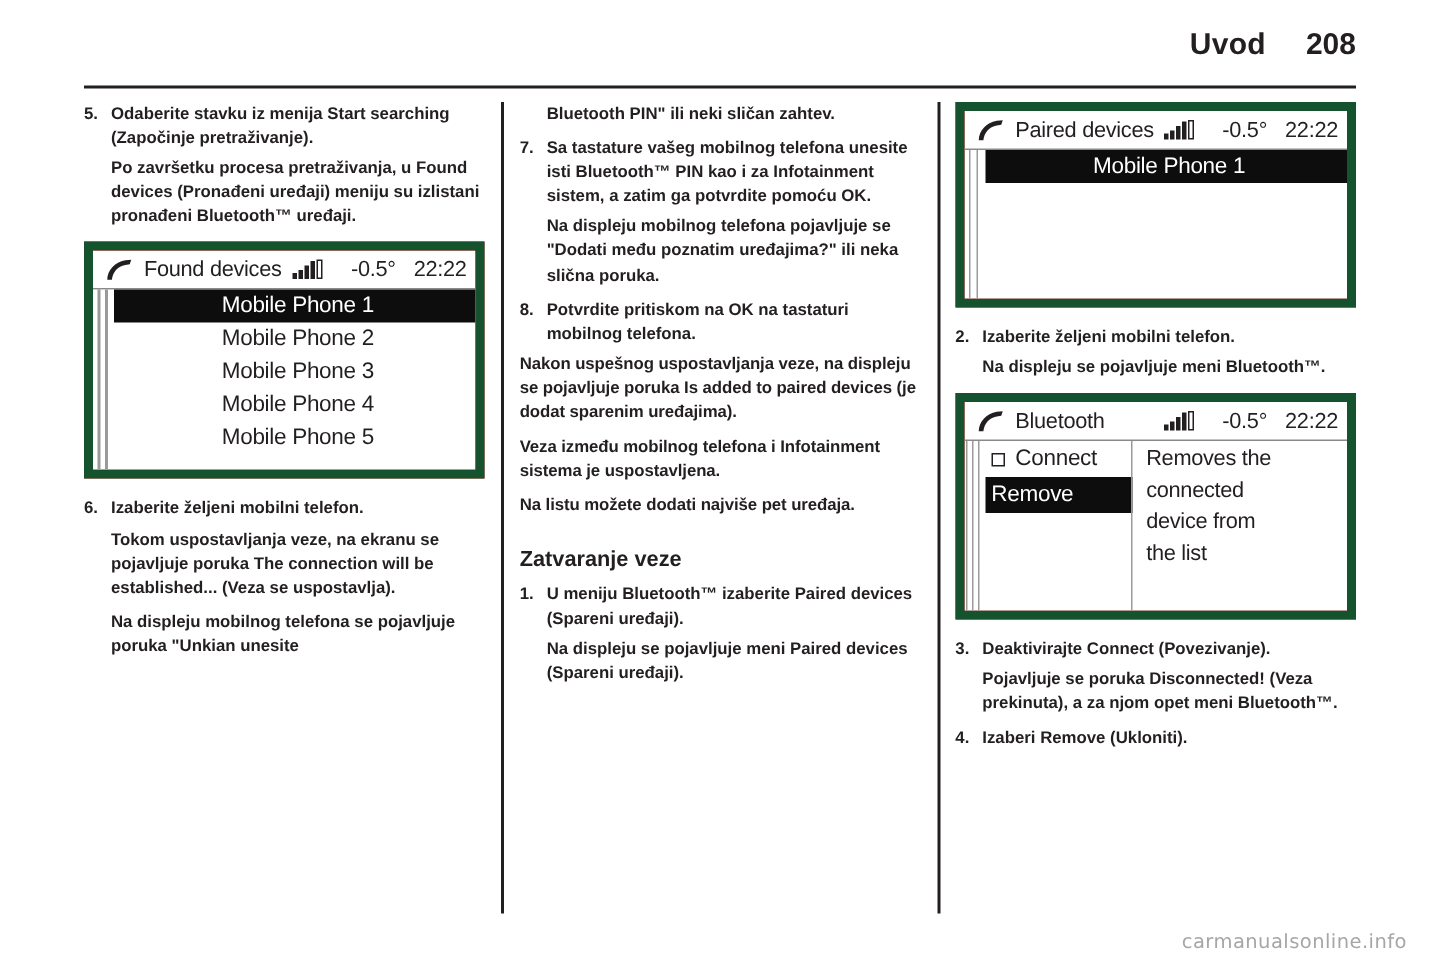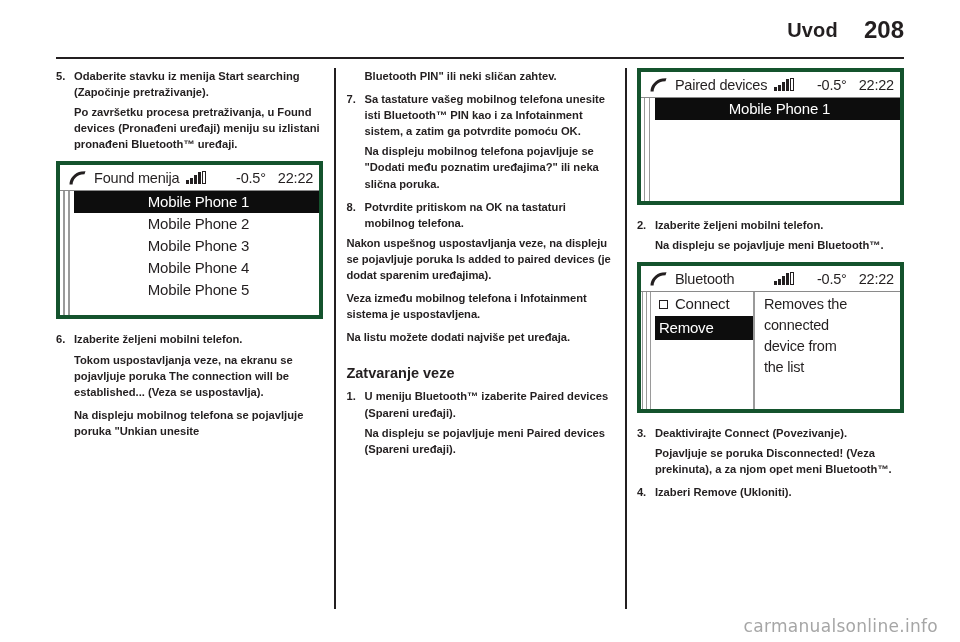--- a/index.html
+++ b/index.html
@@ -21,21 +21,21 @@
   .header-inner {
     display:flex; align-items:center; justify-content:flex-end;
     gap:26px;
     height:32px;
   }
   .header-title {
     font-size:20px; font-weight:bold; letter-spacing:.2px;
     color:#231f20; line-height:1;
   }
   .header-page {
-    font-size:24px; font-weight:bold; color:#231f20; line-height:1;
+    font-size:20px; font-weight:bold; color:#231f20; line-height:1;
     min-width:34px; text-align:right;
   }
   .header-rule {
     position:absolute; left:56px; right:56px; top:57px;
     height:2px; background:#231f20;
   }
 
   
   .cols {
     position:absolute; left:56px; top:68px;
@@ -69,21 +69,21 @@
     margin-bottom:7px; padding-left:18px;
   }
   h2.heading {
     font-size:14.5px; font-weight:bold; line-height:18px;
     margin-top:19px; margin-bottom:6px;
   }
 
   
   .display {
     position:relative;
-    border:4px solid #14532d;
+    border:6px solid #14532d;
     background:#b91c1c;
     margin:9px 0 12px 0;
     overflow:hidden;
   }
   .disp-title {
     height:26px;
     display:flex; align-items:center;
     padding:0 6px 0 8px;
     gap:6px;
     border-bottom:1.5px solid #8a8a8a;
@@ -137,21 +137,21 @@
     padding-left:4px; letter-spacing:-0.2px;
   }
   .bt-row.sel { background:#0d0d0d; color:#fff; padding-left:4px; }
   .chk { width:9px; height:9px; border:1.3px solid #231f20; display:inline-block; flex:0 0 auto; }
   .bt-right { flex:1; padding:2px 4px 0 9px; }
   .bt-desc-line { font-size:14.5px; line-height:21px; letter-spacing:-0.2px; white-space:nowrap; }
 
   
   .watermark {
     position:absolute; right:22px; bottom:6px;
-    font-size:17px; color:#a6a6a6; letter-spacing:.3px;
+    font-size:13px; color:#a6a6a6; letter-spacing:.3px;
     font-family:"DejaVu Sans", sans-serif;
   }
 </style>
 </head>
 <body>
 
 <div class="page">
 
   <div class="header">
     <div class="header-inner">
@@ -168,21 +168,21 @@
       <p class="step">
         <span class="num">5.</span><span>Odaberite stavku iz menija Start searching (Započinje pretraživanje).</span>
       </p>
       <p class="sub">Po završetku procesa pretraživanja, u Found devices (Pronađeni uređaji) meniju su izlistani pronađeni Bluetooth™ uređaji.</p>
 
       <div class="display" style="height:158px;">
         <div class="disp-title">
           <svg class="phone-icon" viewBox="0 0 20 16">
             <path d="M1.5 14.5 C1.5 8.5 6.5 2.5 13.5 1.5 L17.5 1.2 L16.5 4.2 L13.5 4.6 C8.5 5.4 5 9.6 4.6 14.5 Z" fill="#231f20"></path>
           </svg>
-          <span class="disp-label">Found menija</span>
+          <span class="disp-label">Found devices</span>
           <span class="signal">
             <i></i>
               <i></i>
               <i></i>
               <i></i>
               <i class="hollow"></i>
           </span>
           <span class="disp-right">
             <span>-0.5°</span>
             <span>22:22</span>

